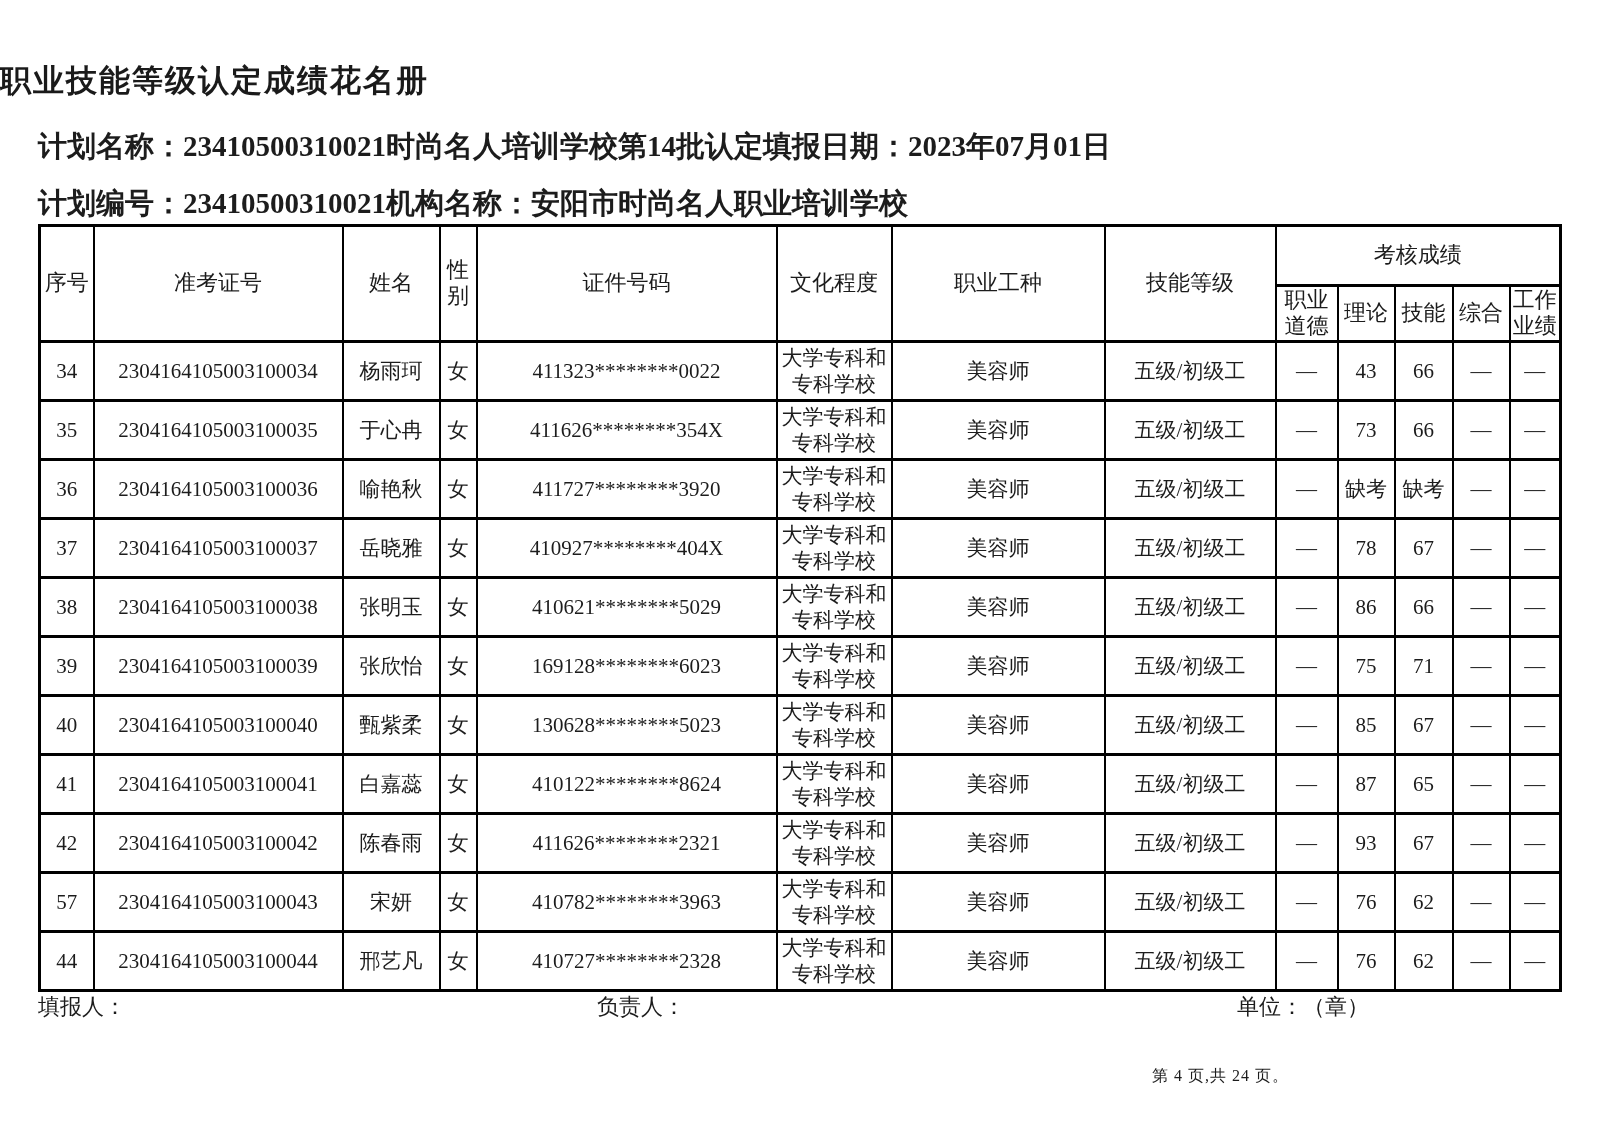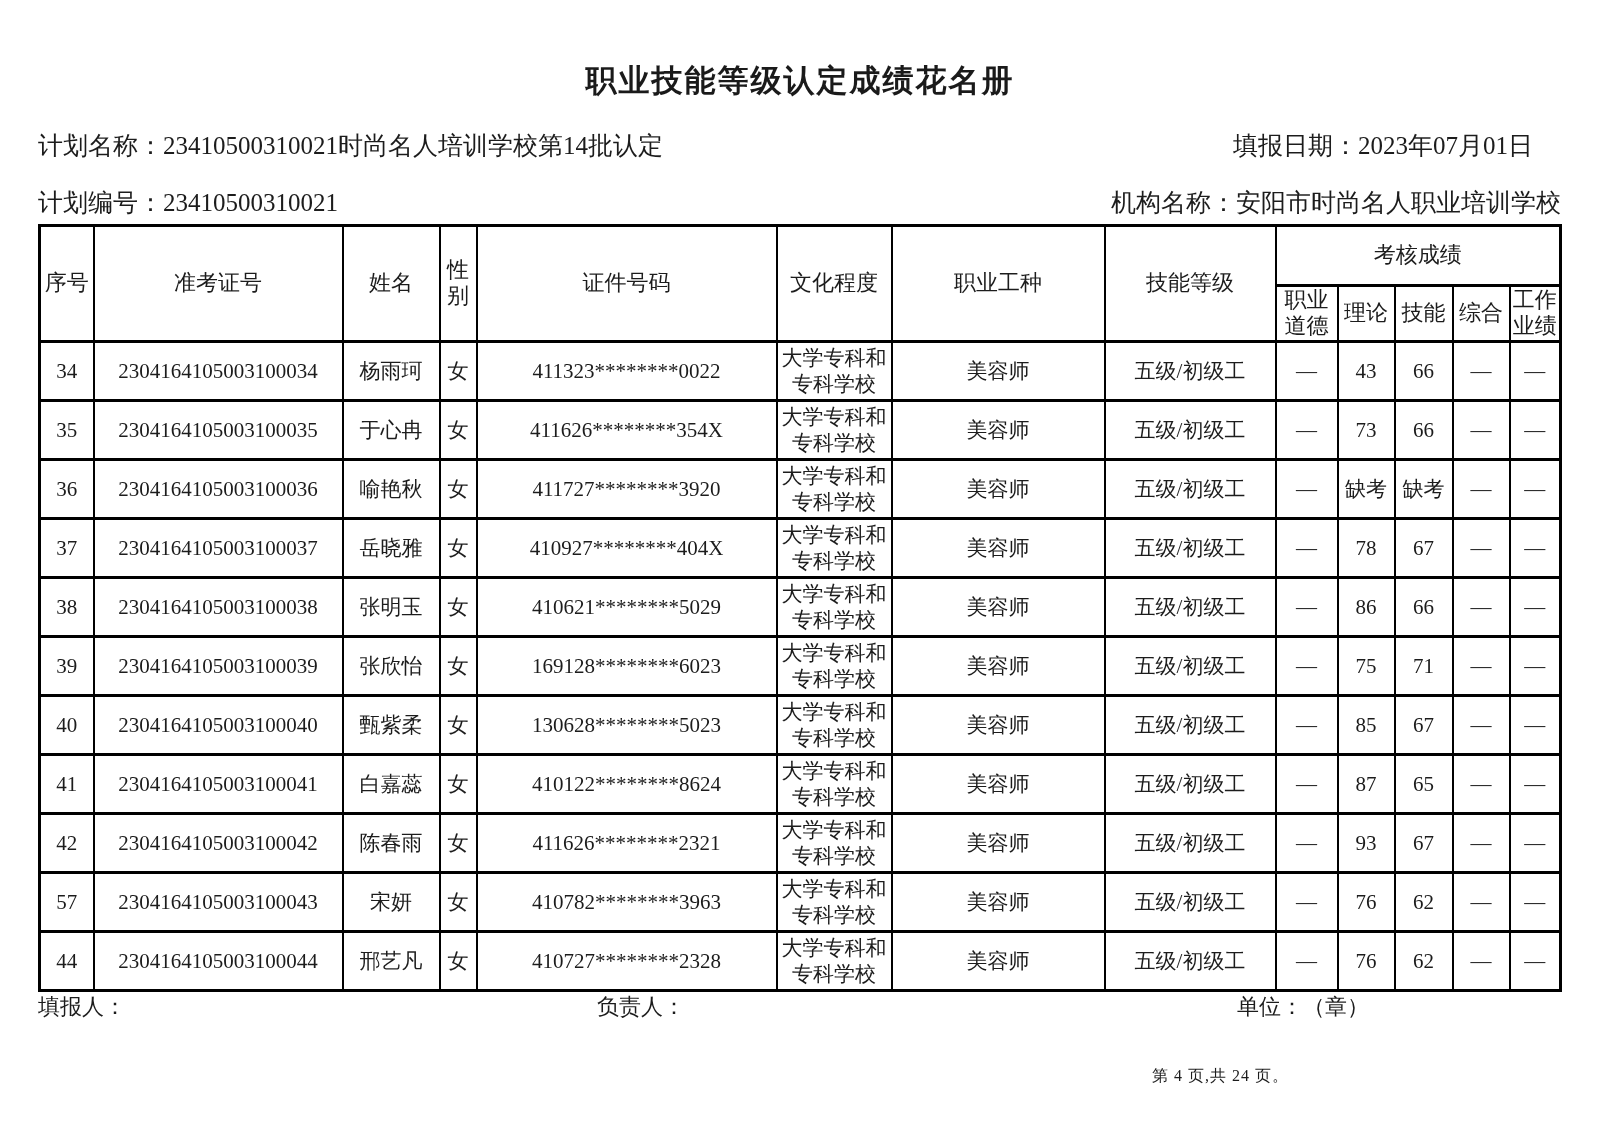--- a/index.html
+++ b/index.html
@@ -6,28 +6,28 @@
   .page{
     position:relative;
     width:1600px;height:1129px;
     background:#ffffff;
     font-family:"Liberation Serif","DejaVu Serif",serif;
     color:#1c1c1c;
     overflow:hidden;
   }
   .title{
     position:absolute;top:60px;left:0;width:100%;
-    margin:0;text-align:center;
+    margin:0;
     font-family:"Liberation Sans","DejaVu Sans",sans-serif;
     font-size:31px;font-weight:bold;letter-spacing:2px;color:#1a1a1a;
   }
   .meta-row{
     position:absolute;left:38px;width:1523px;
-    display:flex;justify-content:space-between;
-    font-size:25px;line-height:30px;white-space:nowrap;
+    display:flex;
+    font-size:29px;line-height:30px;white-space:nowrap;font-weight:bold;
   }
   .meta-row.line1{top:131px;}
   .meta-row.line2{top:188px;}
   .meta-row.line1 .meta-right{margin-right:28px;}
   .roster{
     position:absolute;left:38px;top:224px;
     border-collapse:collapse;table-layout:fixed;
     width:1521px;
     border:3px solid #000;
   }

